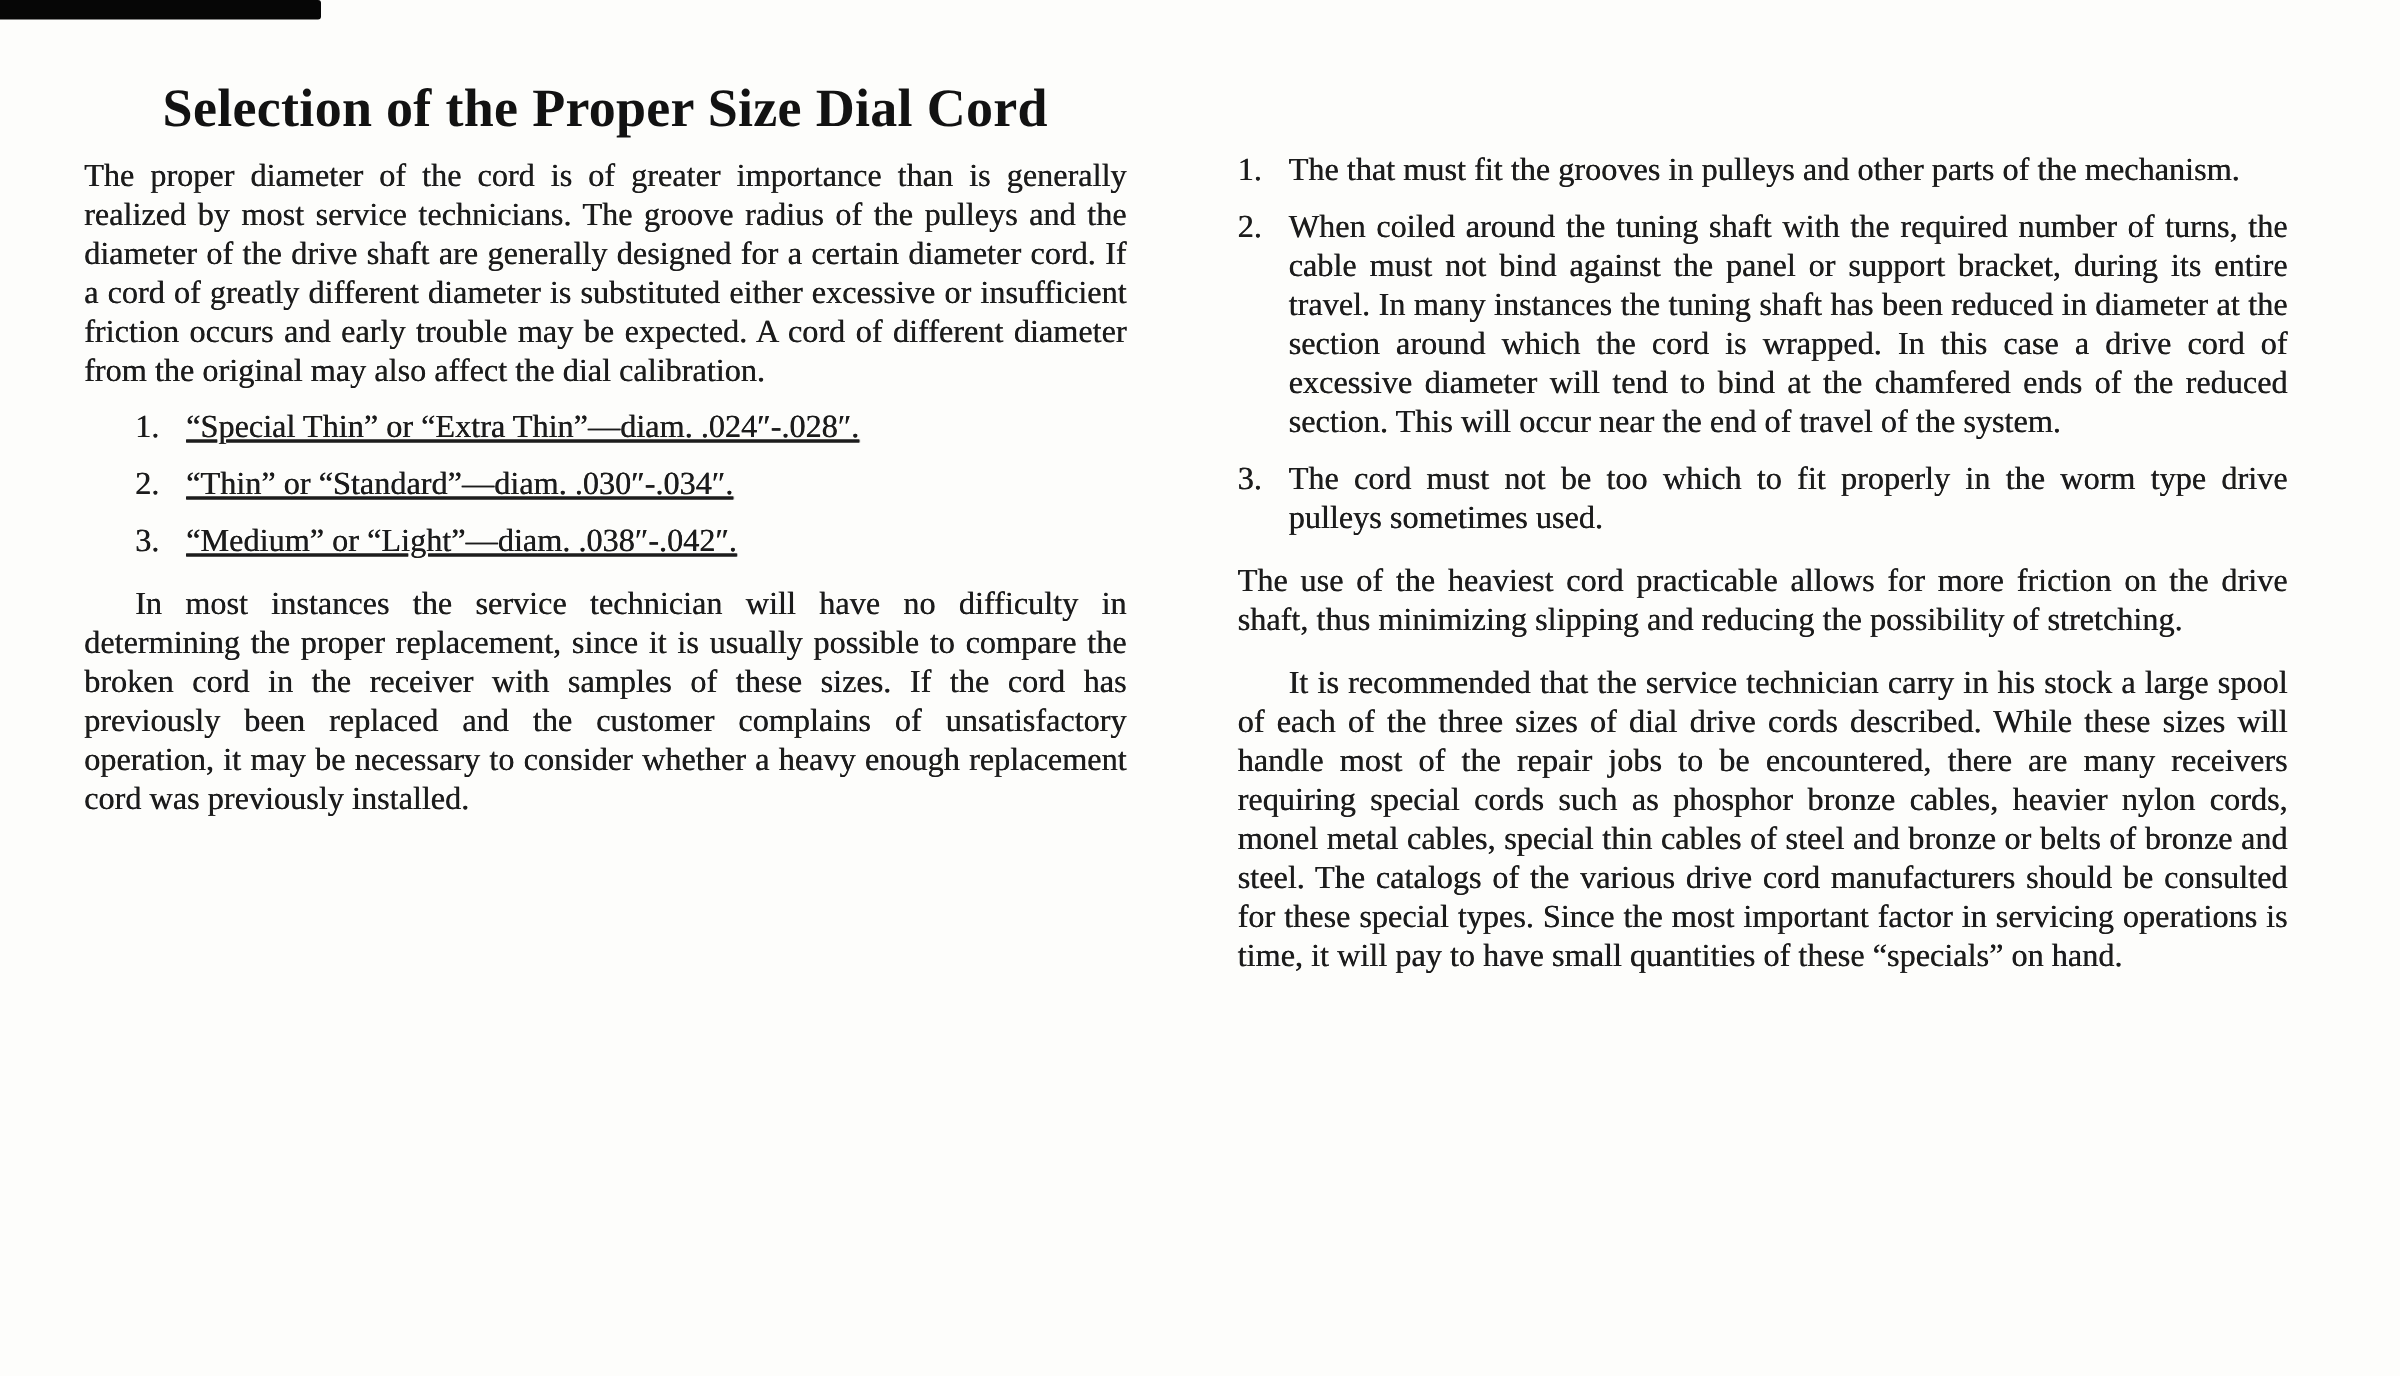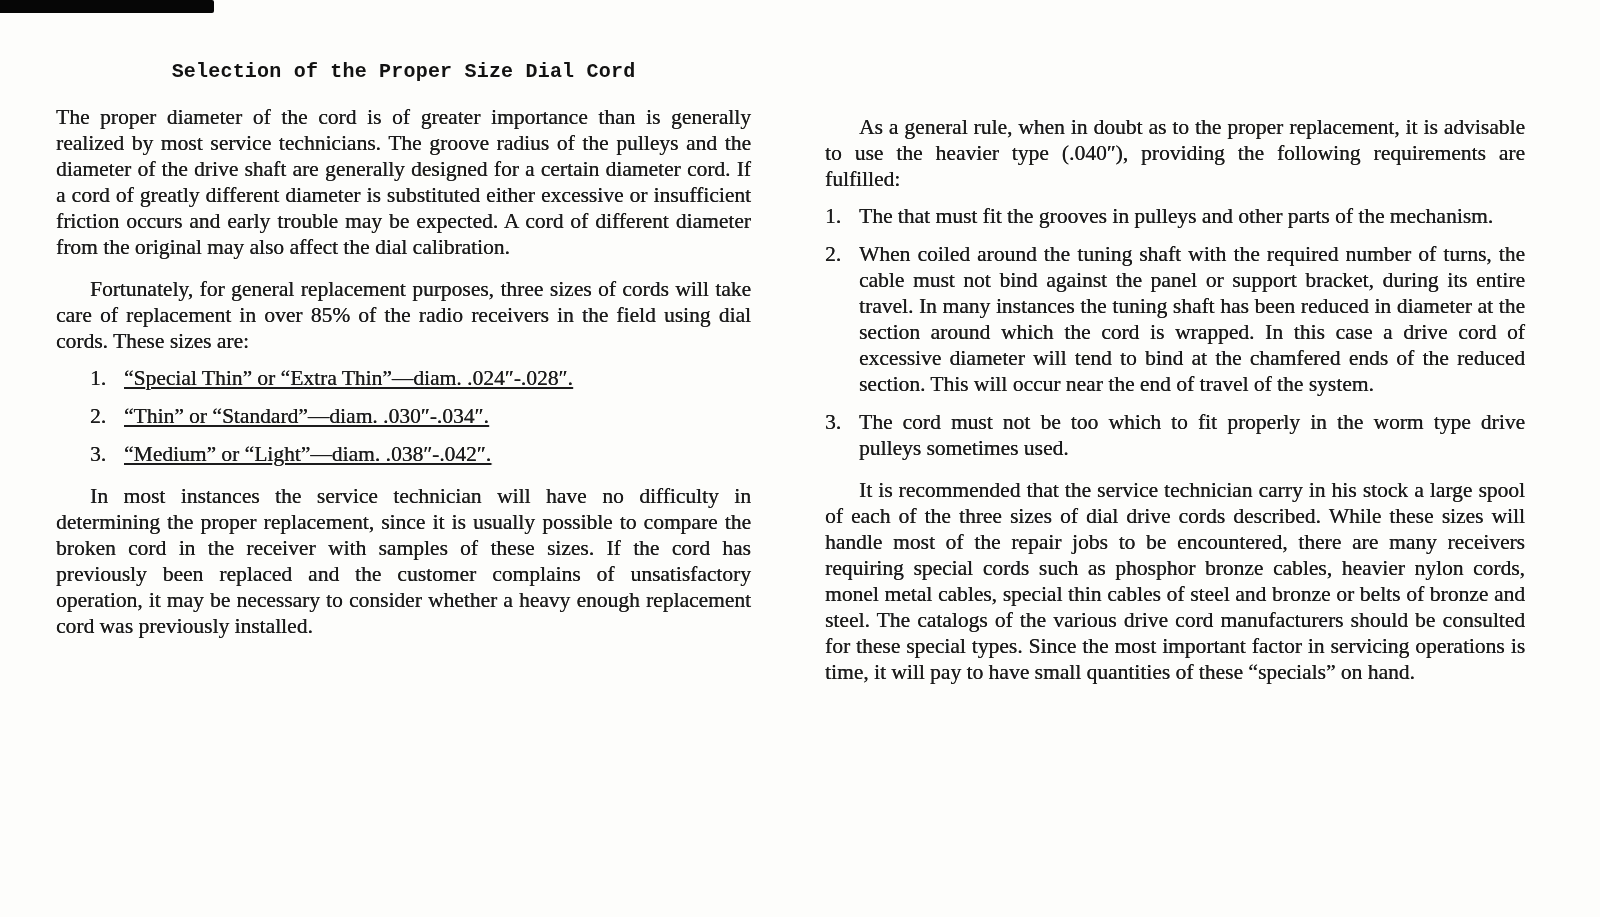--- a/index.html
+++ b/index.html
@@ -22,23 +22,23 @@
     display: flex;
     padding: 56px 0 0 56px;
   }
   .col { 
     font-size: 21.5px;
     line-height: 26px;
   }
   .col-left { width: 695px; }
   .col-right { width: 700px; margin-left: 74px; margin-top: 42px; }
   .title {
-    font-family: Liberation Mono, monospace;
+    font-family: Liberation Serif, serif;
     font-weight: bold;
-    font-size: 20px;
+    font-size: 36px;
     line-height: 32px;
     letter-spacing: 0.2px;
     text-align: center;
     margin: 0 30px 12px 30px;
     color: #121212;
   }
   .para {
     margin: 16px 0 11px 0;
     text-align: justify;
     text-shadow: 0.25px 0 0 currentColor; 
@@ -67,55 +67,54 @@
 
 <div class="scan-bar"></div>
 
 <div class="content">
 
   <div class="col col-left">
     <h1 class="title">Selection of the Proper Size Dial Cord</h1>
 
     <p class="para">The proper diameter of the cord is of greater importance than is generally realized by most service technicians. The groove radius of the pulleys and the diameter of the drive shaft are generally designed for a certain diameter cord. If a cord of greatly different diameter is substituted either excessive or insufficient friction occurs and early trouble may be expected. A cord of different diameter from the original may also affect the dial calibration.</p>
 
-    <p class="para indent">Fortunately, for general replacement purposes, three sizes of cords will take care of replacement in over 85% of the radio receivers in the field using dial cords. These sizes are:</p>
 
     <div class="list list-left">
       <div class="list-item">
         <span class="item-num">1.</span>
         <span class="item-text">“Special Thin” or “Extra Thin”—diam. .024″-.028″.</span>
       </div>
       <div class="list-item">
         <span class="item-num">2.</span>
         <span class="item-text">“Thin” or “Standard”—diam. .030″-.034″.</span>
       </div>
       <div class="list-item">
         <span class="item-num">3.</span>
         <span class="item-text">“Medium” or “Light”—diam. .038″-.042″.</span>
       </div>
     </div>
 
     <p class="para indent last">In most instances the service technician will have no difficulty in determining the proper replacement, since it is usually possible to compare the broken cord in the receiver with samples of these sizes. If the cord has previously been replaced and the customer complains of unsatisfactory operation, it may be necessary to consider whether a heavy enough replacement cord was previously installed.</p>
   </div>
 
   <div class="col col-right">
-    <p class="para indent">As a general rule, when in doubt as to the proper replacement, it is advisable to use the heavier type (.040″), providing the following requirements are fulfilled:</p>
 
     <div class="list">
       <div class="list-item">
         <span class="item-num">1.</span>
         <span class="item-text">The that must fit the grooves in pulleys and other parts of the mechanism.</span>
       </div>
       <div class="list-item">
         <span class="item-num">2.</span>
         <span class="item-text">When coiled around the tuning shaft with the required number of turns, the cable must not bind against the panel or support bracket, during its entire travel. In many instances the tuning shaft has been reduced in diameter at the section around which the cord is wrapped. In this case a drive cord of excessive diameter will tend to bind at the chamfered ends of the reduced section. This will occur near the end of travel of the system.</span>
       </div>
       <div class="list-item">
         <span class="item-num">3.</span>
         <span class="item-text">The cord must not be too which to fit properly in the worm type drive pulleys sometimes used.</span>
       </div>
     </div>
 
+    <p class="para">The use of the heaviest cord practicable allows for more friction on the drive shaft, thus minimizing slipping and reducing the possibility of stretching.</p>
 
     <p class="para indent last">It is recommended that the service technician carry in his stock a large spool of each of the three sizes of dial drive cords described. While these sizes will handle most of the repair jobs to be encountered, there are many receivers requiring special cords such as phosphor bronze cables, heavier nylon cords, monel metal cables, special thin cables of steel and bronze or belts of bronze and steel. The catalogs of the various drive cord manufacturers should be consulted for these special types. Since the most important factor in servicing operations is time, it will pay to have small quantities of these “specials” on hand.</p>
   </div>
 
 </div>
 
 </body></html>

